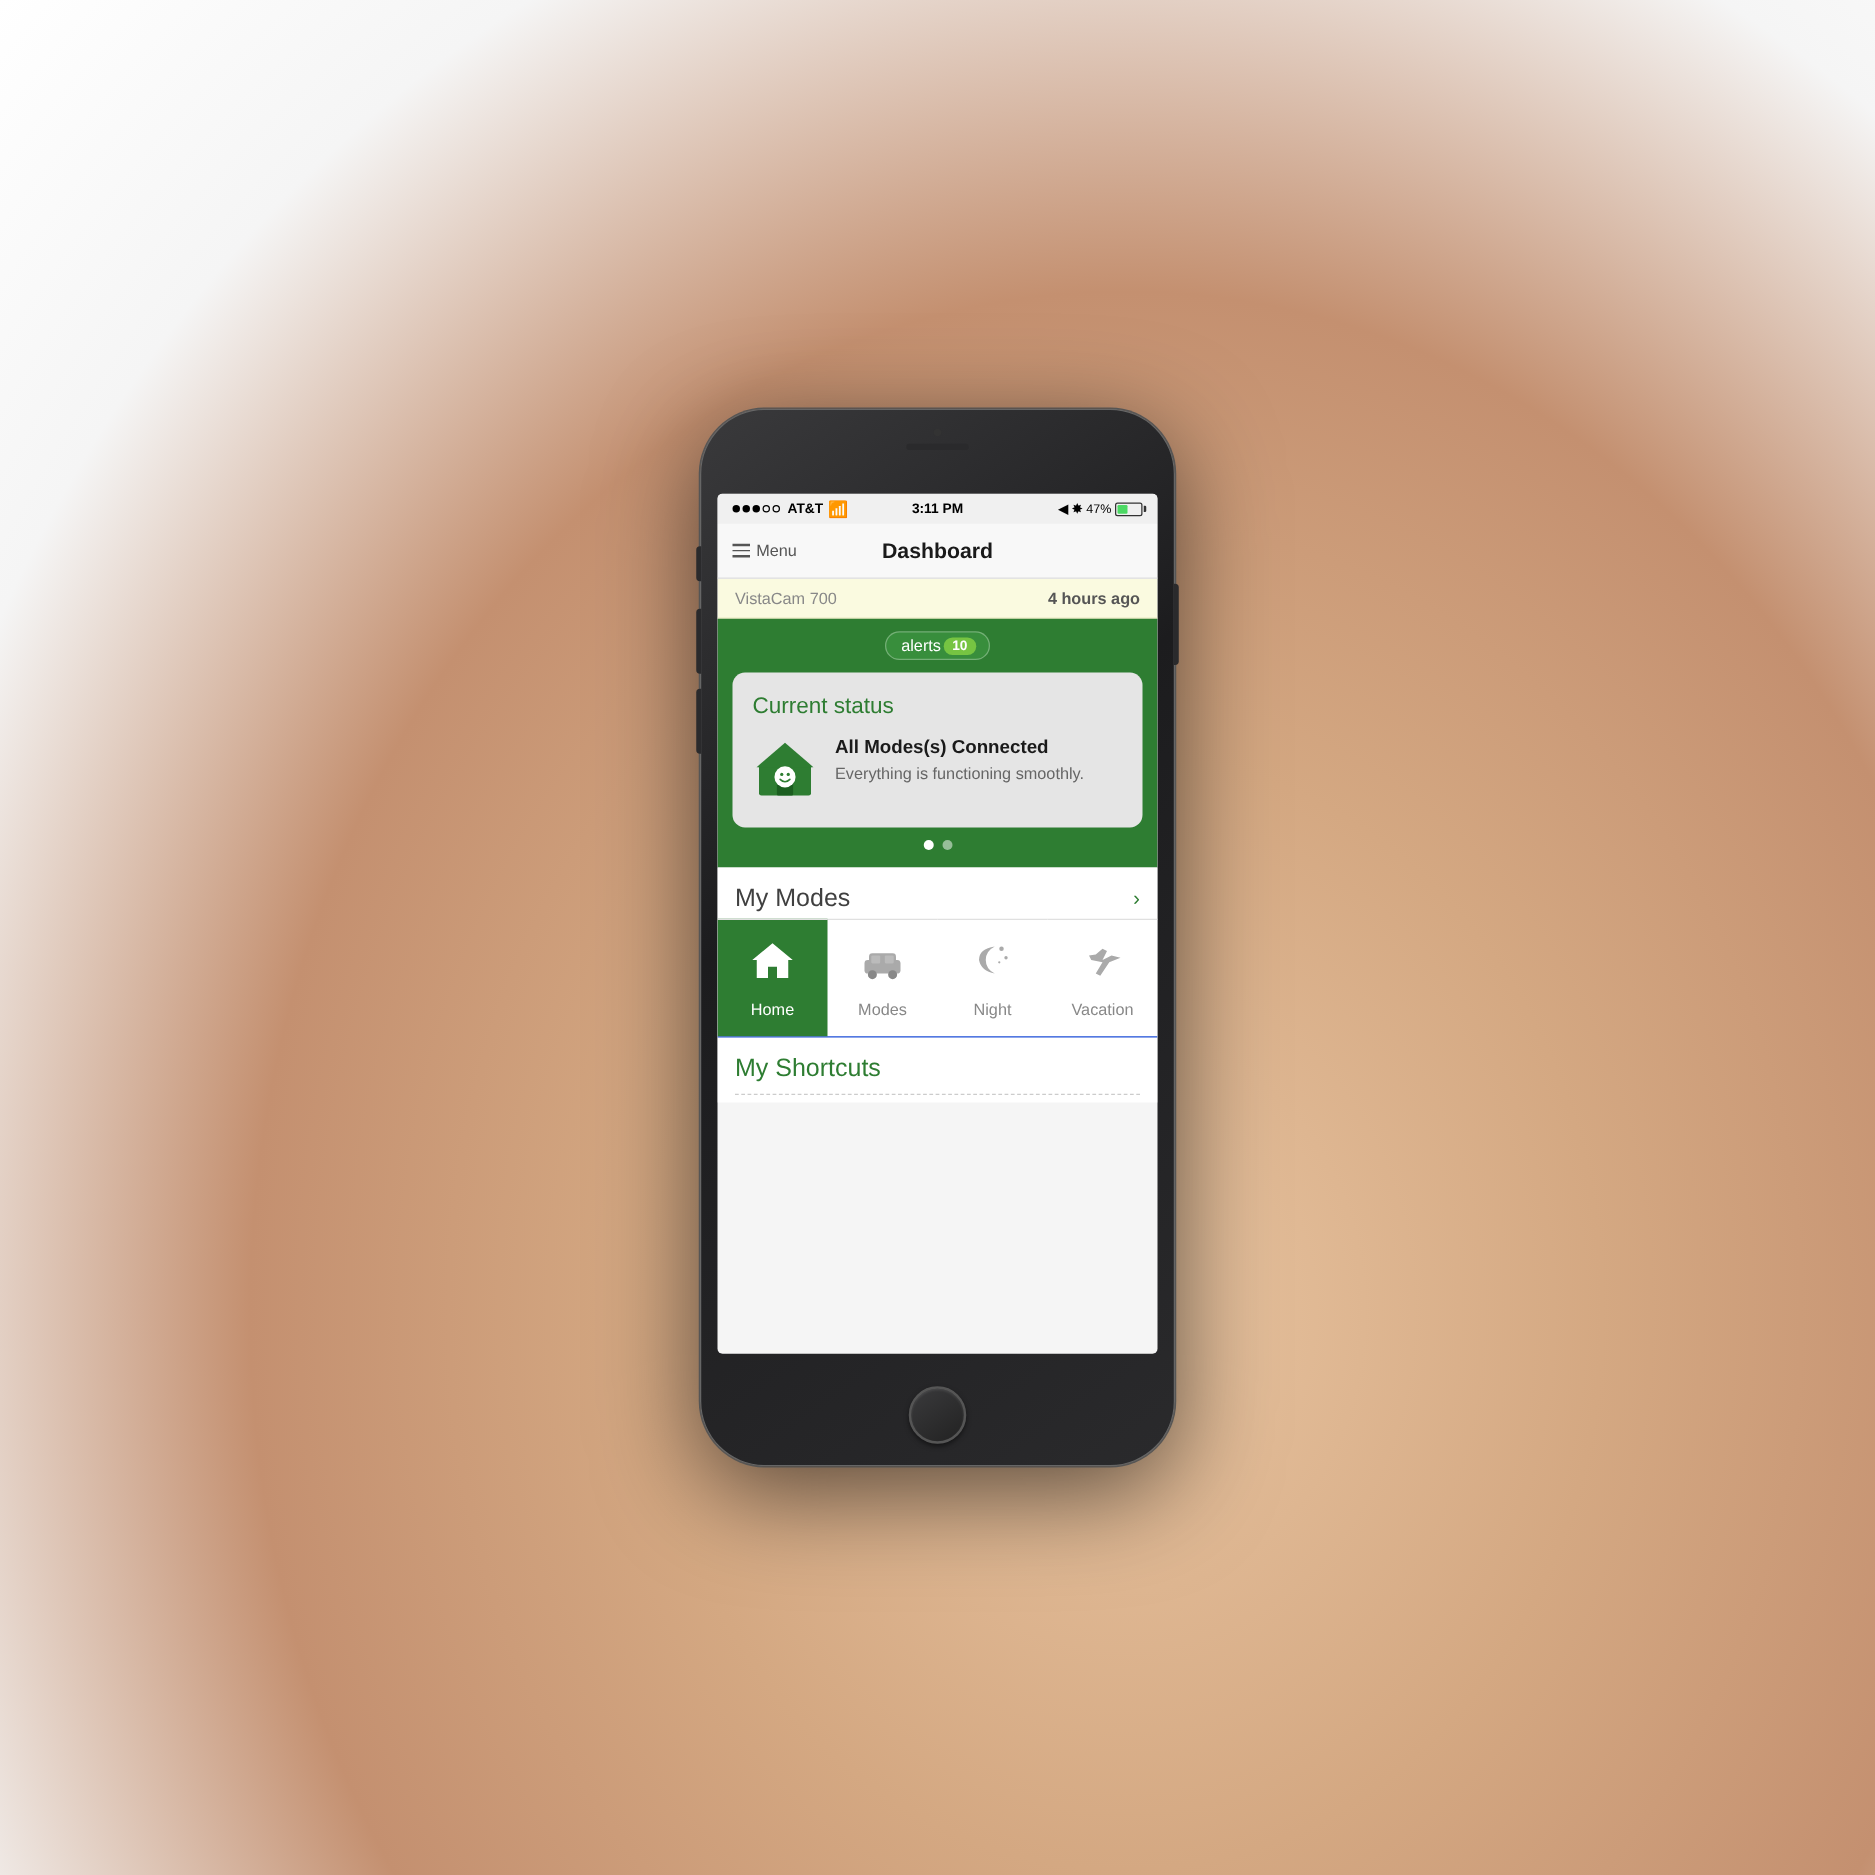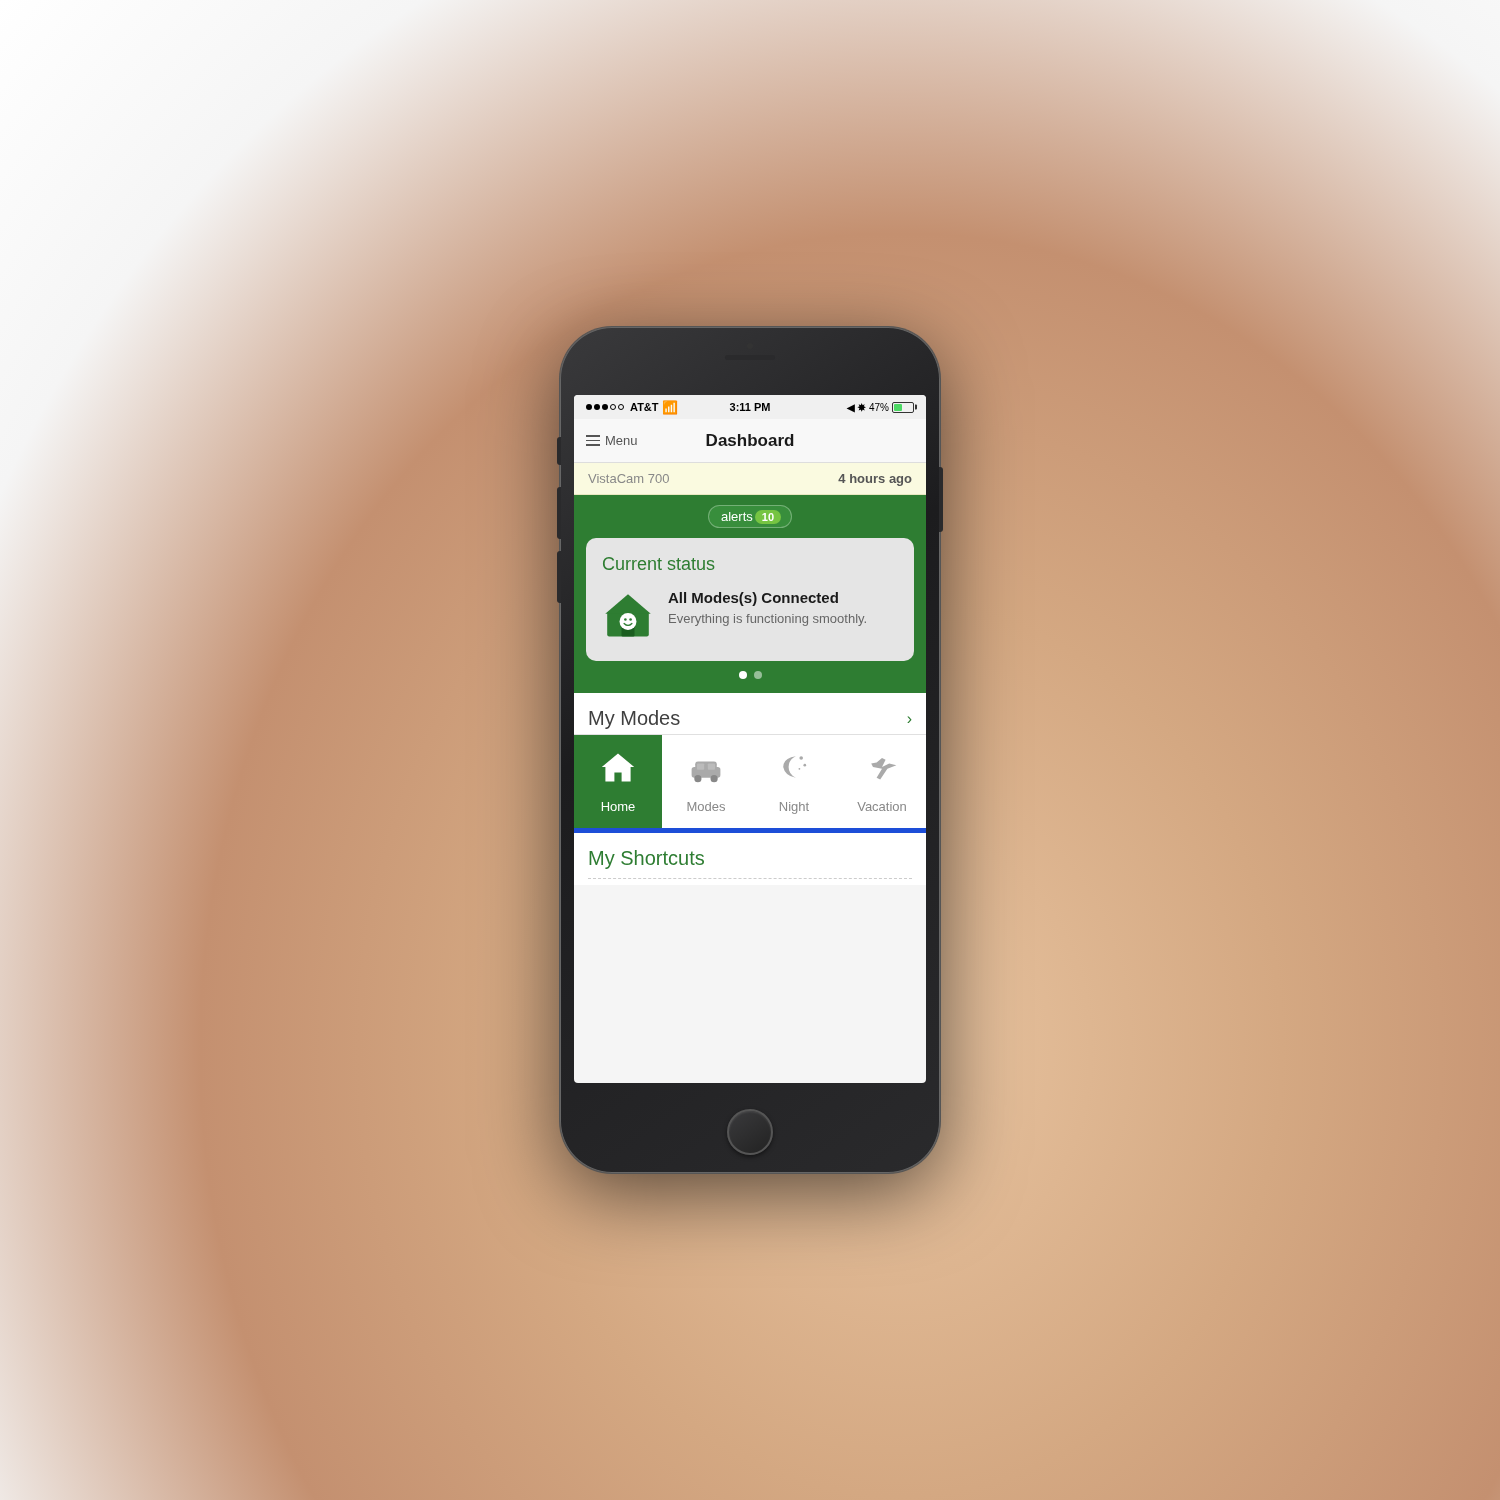--- a/index.html
+++ b/index.html
@@ -367,21 +367,21 @@
 
     .mode-label {
       font-size: 13px;
       color: #888;
     }
 
     
     .shortcuts-section {
       background: #fff;
       padding: 14px 14px 6px 14px;
-      border-top: 5px solid #1d4ed8;
+      border-top: 1px solid #1d4ed8;
     }
 
     .shortcuts-title {
       color: #2e7d32;
       font-size: 20px;
       font-weight: 300;
       margin-bottom: 8px;
     }
 
     .shortcuts-divider {

